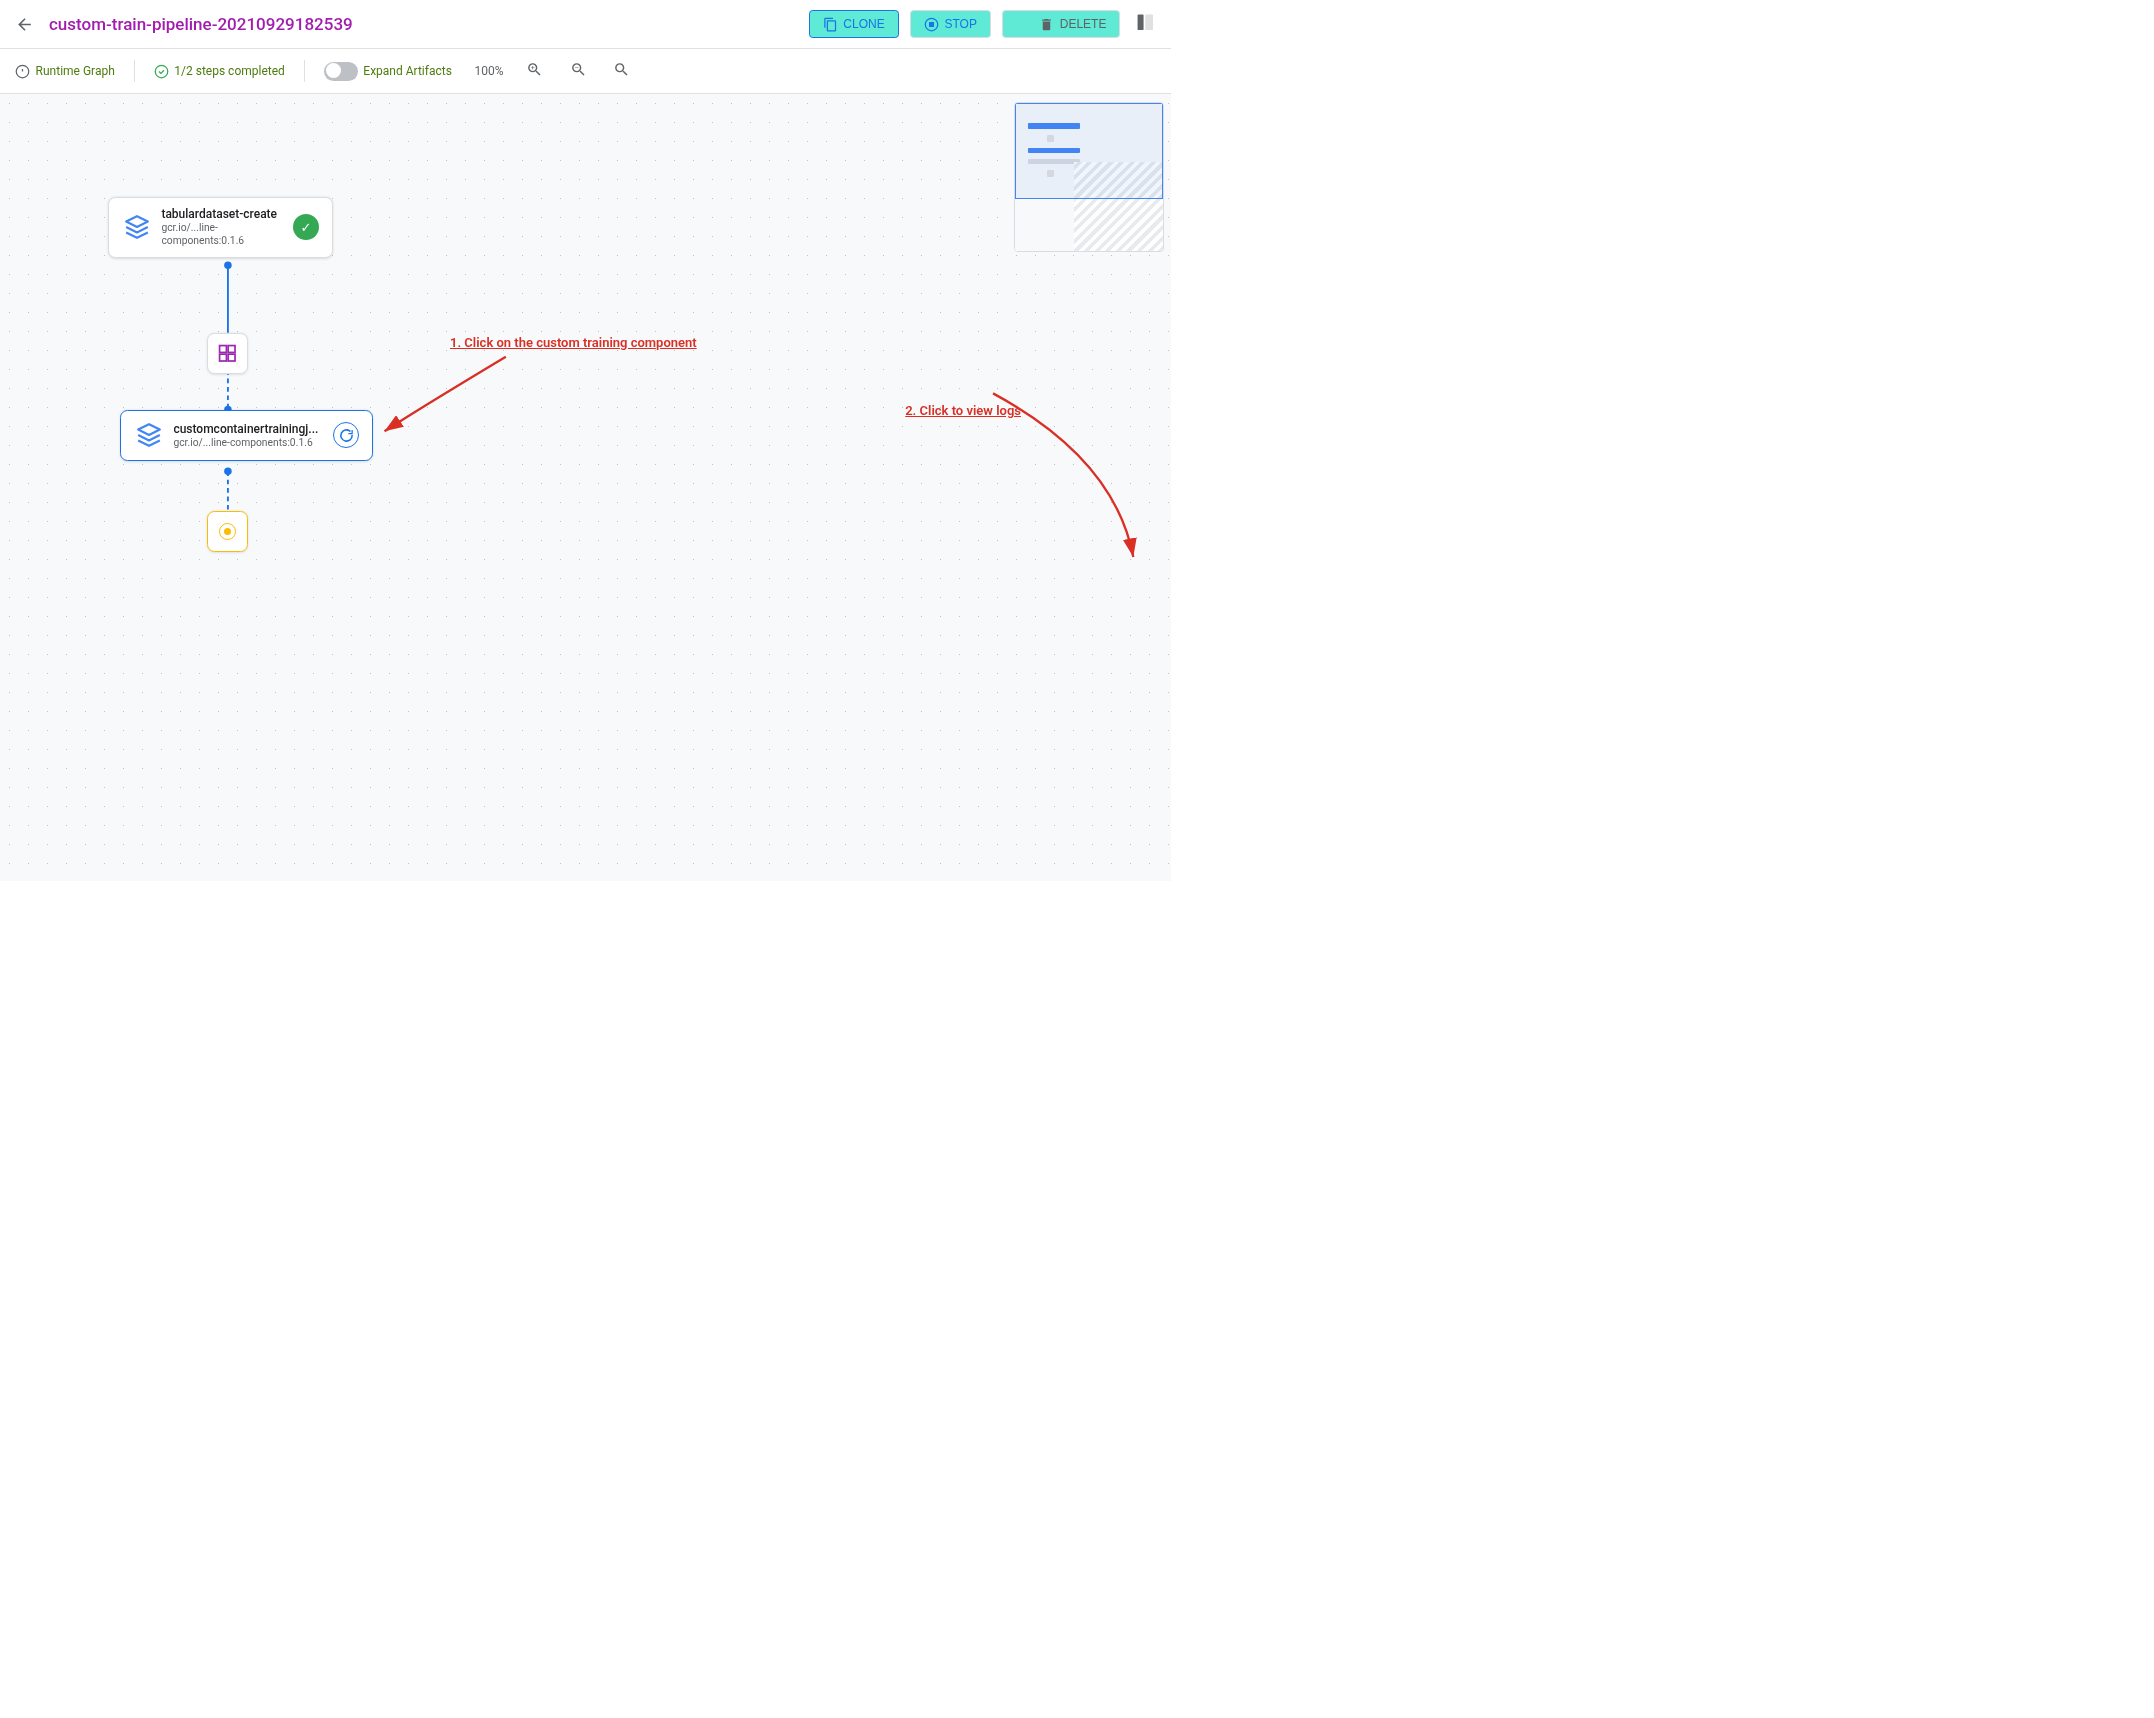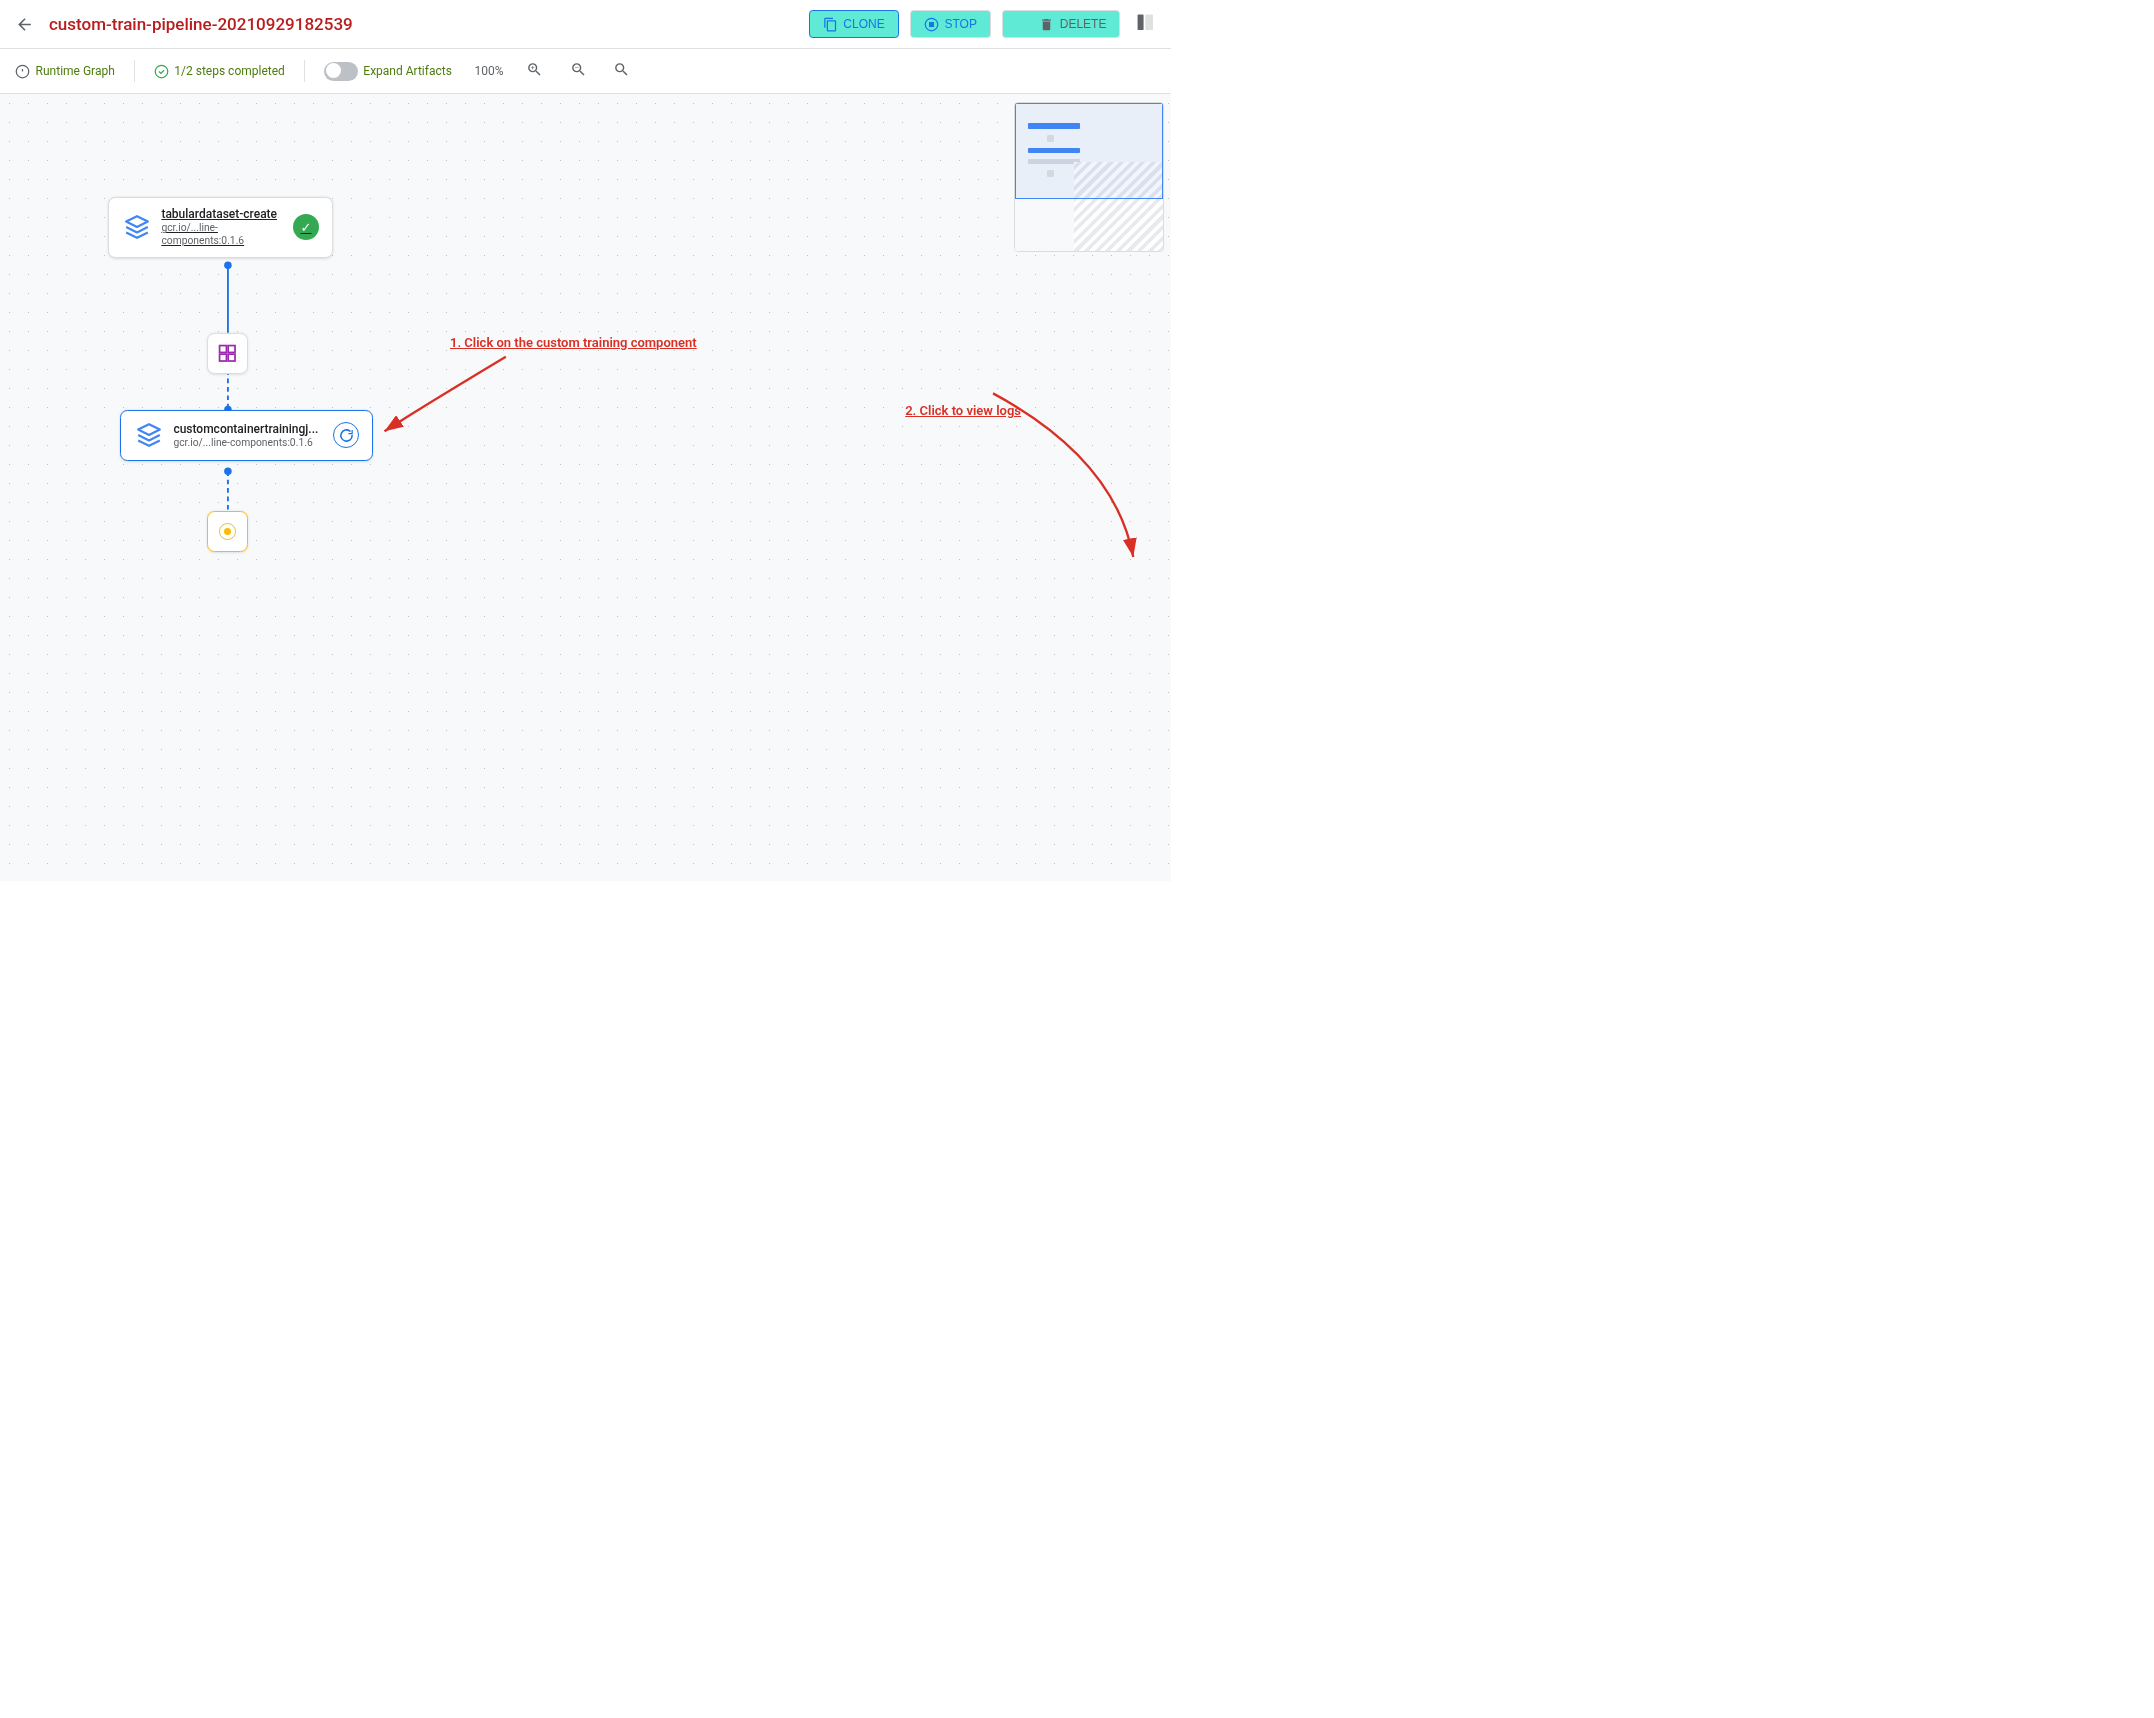--- a/index.html
+++ b/index.html
@@ -19,21 +19,21 @@
       color: #5f6368;
       font-size: 19px;
       display: flex;
       align-items: center;
       background: none;
       border: none;
     }
     .pipeline-title {
       font-size: 17px;
       font-weight: 500;
-      color: #b91c1c;
+      color: #a21caf;
       flex: 1;
     }
     .header-actions {
       display: flex;
       gap: 11.2px;
       align-items: center;
     }
     .header-btn {
       display: flex;
       align-items: center;
@@ -494,21 +494,21 @@
       <line x1="243" y1="183" x2="243" y2="255" stroke="#1a73e8" stroke-width="2"></line>
       <circle cx="243" cy="183" r="4" fill="#1a73e8"></circle>
 
       <line x1="243" y1="295" x2="243" y2="337" stroke="#1a73e8" stroke-width="2" stroke-dasharray="5,4"></line>
       <circle cx="243" cy="337" r="4" fill="#1a73e8"></circle>
 
       <line x1="243" y1="403" x2="243" y2="445" stroke="#1a73e8" stroke-width="2" stroke-dasharray="5,4"></line>
       <circle cx="243" cy="403" r="4" fill="#1a73e8"></circle>
     </svg>
 
-    <div class="pipeline-node" style="left: 108px; top: 103px; width: 225px; text-decoration: underline;">
+    <div class="pipeline-node" style="left: 108px; top: 103px; width: 225px;">
       <div class="node-icon">
         <svg width="26" height="26" viewBox="0 0 24 24">
             <path d="M12 2L2 7l10 5 10-5-10-5zM2 17l10 5 10-5M2 12l10 5 10-5" fill="none" stroke="#4285f4" stroke-width="2" stroke-linejoin="round"></path>
           </svg>
       </div>
       <div class="node-info">
         <div class="node-name">tabulardataset-create</div>
         <div class="node-subtitle">gcr.io/...line-components:0.1.6</div>
       </div>
       <div class="node-status success">✓</div>

